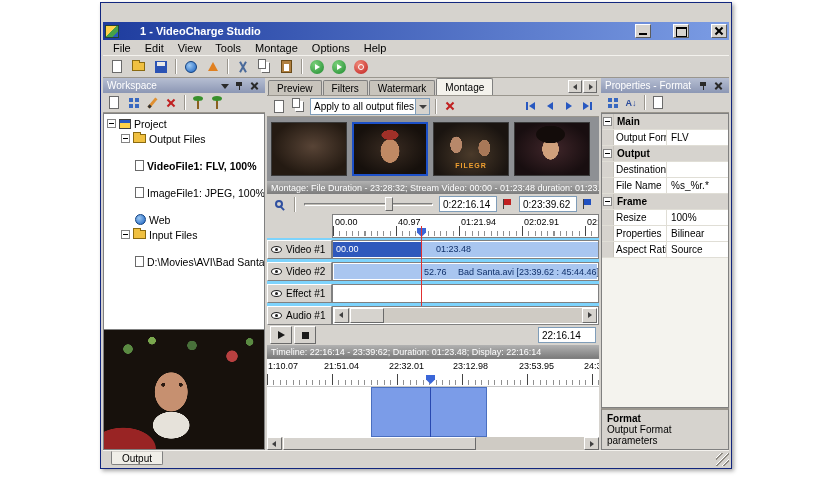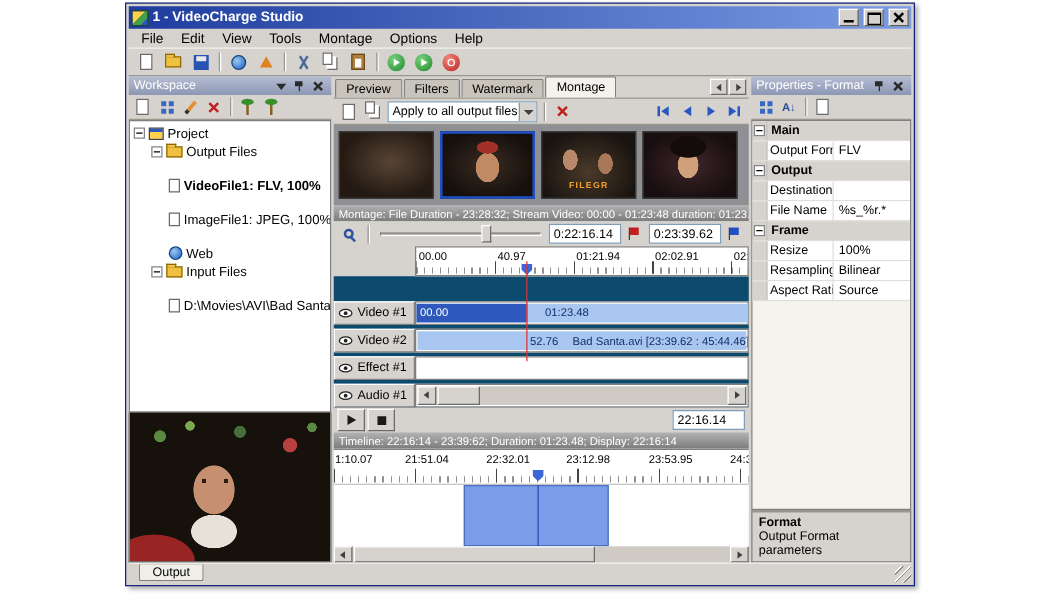--- a/index.html
+++ b/index.html
@@ -5,21 +5,21 @@
   * { box-sizing: border-box; margin: 0; padding: 0; }
   html,body { width:836px; height:484px; background:#fff; overflow:hidden;
     font-family:"Liberation Sans", sans-serif; font-size:11px; color:#000; }
 
   .window { position:absolute; left:100px; top:2px; width:632px; height:467px;
     background:#d6d3ce; border:1px solid #12267e; padding:2px;
     display:flex; flex-direction:column; box-shadow:2px 2px 4px rgba(0,0,0,.35); }
 
   
   .titlebar { height:18px; flex:none; background:linear-gradient(to right,#1e3c9e,#7b9ce4);
-    display:flex; align-items:center; gap:3px; padding:0 2px; }
+    display:flex; align-items:center; gap:21px; padding:0 2px;margin-top:17px; }
   .app-ic { width:14px; height:13px; flex:none; border:1px solid #243; 
     background:linear-gradient(135deg,#ffd24a 0 45%,#46a04a 45% 75%,#2858c0 75%); }
   .title-text { color:#fff; font-weight:bold; font-size:11px; flex:1; white-space:nowrap; overflow:hidden; }
   .winbtn { width:16px; height:14px; flex:none; background:#d6d3ce; position:relative;
     border:1px solid; border-color:#fff #5c5c5c #5c5c5c #fff; margin-left:1px; }
   .g-min::after { content:""; position:absolute; left:3px; bottom:2px; width:8px; height:2px; background:#000; }
   .g-max::after { content:""; position:absolute; left:2px; top:2px; width:9px; height:7px; border:1px solid #000; border-top-width:2px; }
   .g-close::before,.g-close::after { content:""; position:absolute; left:2px; top:5px; width:10px; height:2px; background:#000; }
   .g-close::before { transform:rotate(45deg); } .g-close::after { transform:rotate(-45deg); }
 
@@ -166,21 +166,21 @@
   .ruler { height:24px; margin-left:65px; background:#fff; border:1px solid #808080; position:relative; overflow:hidden; font-size:9px; }
   .rlbl { position:absolute; top:2px; white-space:nowrap; }
   .ruler .p0{left:2px} .ruler .p1{left:65px} .ruler .p2{left:128px} .ruler .p3{left:191px} .ruler .p4{left:254px}
   .ticks { position:absolute; left:0; right:0; bottom:1px; height:10px;
     background-image:repeating-linear-gradient(to right,#444 0 1px,transparent 1px 63px),
                      repeating-linear-gradient(to right,#909090 0 1px,transparent 1px 6.3px);
     background-size:100% 10px,100% 5px; background-position:bottom left; background-repeat:repeat-x; }
   .marker { position:absolute; width:9px; height:9px; background:#3a66d8; clip-path:polygon(0 0,100% 0,100% 50%,50% 100%,0 50%); }
   .playhead { position:absolute; left:154px; top:12px; width:1px; height:80px; background:#e03030; z-index:6; }
 
-  .tracksarea { padding-top:20px; background:#0c4a6e; }
+  .tracksarea { padding-top:2px; background:#7dd3fc; }
   .trackrow { height:19px; display:flex; margin-bottom:3px; }
   .trackrow:last-child { margin-bottom:0;text-align:right; }
   .thead { width:65px; flex:none; background:#d6d3ce; border:1px solid; border-color:#fff #808080 #808080 #fff;
     display:flex; align-items:center; gap:4px; padding-left:3px; font-size:10px; white-space:nowrap; overflow:hidden; }
   .i-eye { width:11px; height:7px; border:1px solid #222; border-radius:50%; background:#fff; position:relative; flex:none; }
   .i-eye::after { content:""; position:absolute; left:3px; top:1px; width:3px; height:3px; background:#222; border-radius:50%; }
   .tbody { flex:1; min-width:0; background:#fff; border:1px solid #808080; position:relative; overflow:hidden; }
   .seg { position:absolute; top:1px; bottom:1px; font-size:9px; white-space:nowrap; overflow:hidden; }
   .seg-dark { left:0; width:88px; background:#2f58bc; color:#fff; padding:2px 0 0 3px; }
   .seg-light { left:88px; right:0; background:#a9c6f0; color:#10306a; padding:2px 0 0 14px; border-left:1px solid #5a7fc0; }
@@ -575,21 +575,21 @@
             </span>
           <span class="pcl">Frame</span>
         </div>
         <div class="prow">
           <span class="pgut"></span>
           <span class="plabel">Resize</span>
           <span class="pvalue">100%</span>
         </div>
         <div class="prow">
           <span class="pgut"></span>
-          <span class="plabel">Resampling</span>
+          <span class="plabel">Properties</span>
           <span class="pvalue">Bilinear</span>
         </div>
         <div class="prow">
           <span class="pgut"></span>
           <span class="plabel">Aspect Ratio</span>
           <span class="pvalue">Source</span>
         </div>
         <div class="pfill"></div>
       </div>
       <div class="pdesc">

